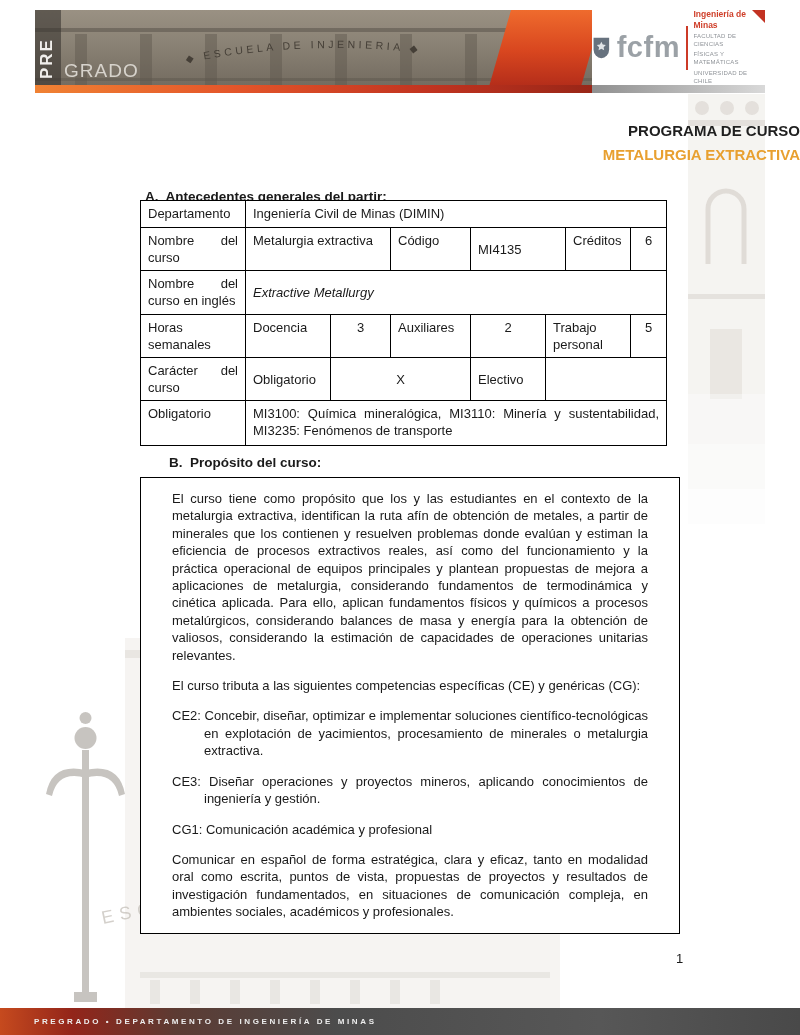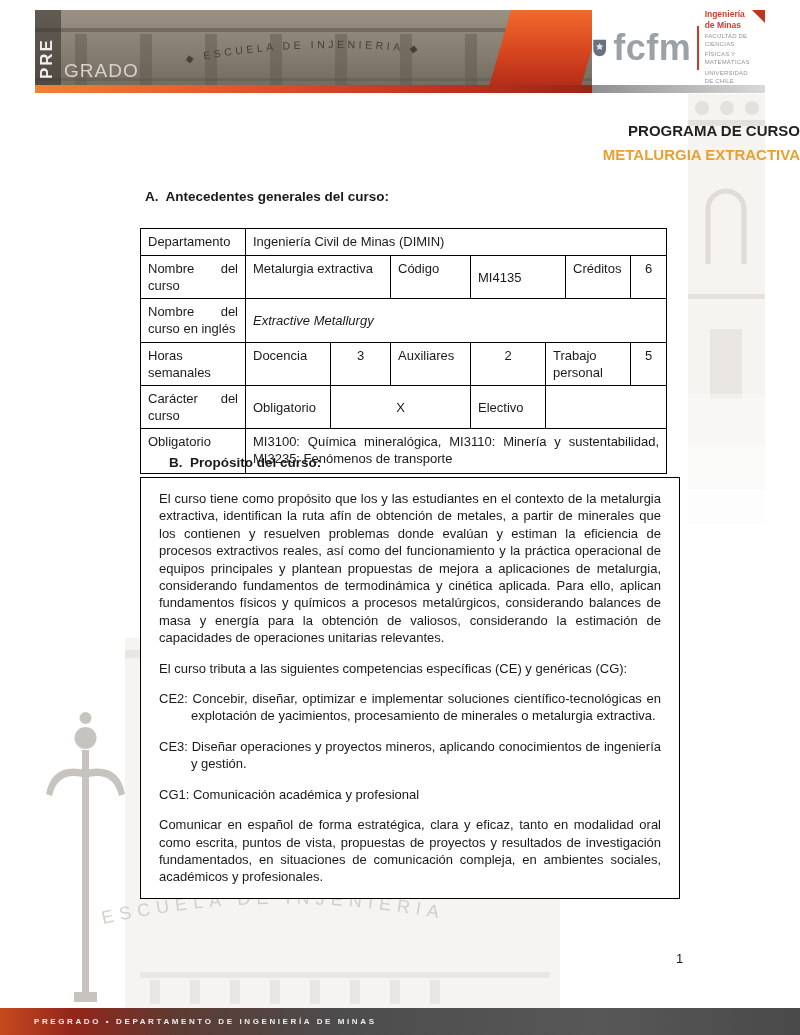--- a/index.html
+++ b/index.html
@@ -17,48 +17,48 @@
     letter-spacing:2px;writing-mode:vertical-rl;transform:rotate(180deg);}
   .grado{position:absolute;left:29px;top:50px;color:#d7d3cc;font-weight:normal;font-size:19px;letter-spacing:1px;}
   .diag{position:absolute;left:476px;top:0;width:92px;height:75px;transform:skewX(-16deg);transform-origin:top;
     background:linear-gradient(180deg,#ef6b2d 0%,#d8461f 55%,#b52e1a 100%);}
   .strip{position:absolute;left:0;top:75px;width:557px;height:8px;
     background:linear-gradient(90deg,#f08233 0%,#e4562a 35%,#c23420 70%,#992617 100%);}
   .strip-gray{position:absolute;left:557px;top:75px;width:173px;height:8px;
     background:linear-gradient(90deg,#8f8f8f 0%,#d9d9d9 100%);}
   .logo-box{position:absolute;left:557px;top:0;width:173px;height:75px;background:#ffffff;
     display:flex;align-items:center;justify-content:flex-end;gap:6px;padding-right:10px;box-sizing:border-box;}
-  .fcfm{font-size:36px;font-weight:bold;color:#9ba1a6;letter-spacing:.5px;}
+  .fcfm{font-size:29px;font-weight:bold;color:#9ba1a6;letter-spacing:.5px;}
   .logo-div{width:2px;height:44px;background:#cc3a27;}
   .logo-text{display:flex;flex-direction:column;gap:3px;}
   .logo-unit{color:#cf3f2a;font-size:8.5px;font-weight:bold;line-height:1.2;}
   .logo-fac{color:#8f9398;font-size:6px;line-height:1.3;letter-spacing:.2px;}
   .corner{position:absolute;right:0;top:0;width:0;height:0;
     border-top:13px solid #c23222;border-left:13px solid transparent;}
   
   .title,.subtitle{position:absolute;left:0;width:800px;text-align:right;font-weight:bold;font-size:15px;z-index:2;}
   .title{top:122px;color:#1f1f1f;}
   .subtitle{top:146px;color:#e8a030;}
   .h-sec{position:absolute;font-size:13.5px;font-weight:bold;white-space:pre-wrap;z-index:2;}
   .h-a{left:145px;top:189px;}
   .h-b{left:145px;top:455px;padding-left:24px;}
   
-  .tbl{position:absolute;left:140px;top:228px;width:526px;border-collapse:collapse;table-layout:fixed;
+  .tbl{position:absolute;left:140px;top:200px;width:526px;border-collapse:collapse;table-layout:fixed;
     font-size:13px;background:#fff;z-index:2;}
   .tbl td{border:1px solid #000;padding:4px 7px;vertical-align:top;line-height:1.32;overflow:hidden;}
   .lbl{text-align:justify;}
   .tc{text-align:center;}
   .vmid{vertical-align:middle !important;}
   .ital{font-style:italic;}
   .just{text-align:justify;margin-left:19px;}
   .r1 td{height:18px;} .r2 td{height:32px;} .r3 td{height:32px;}
   .r4 td{height:32px;} .r5 td{height:28px;} .r6 td{height:36px;}
   
   .pbox{position:absolute;left:140px;top:477px;width:540px;box-sizing:border-box;border:1px solid #000;
-    background:#fff;padding:12px 18px;font-size:13px;line-height:17.4px;text-align:justify;z-index:2;}
+    background:#fff;padding:12px 31px;font-size:13px;line-height:17.4px;text-align:justify;z-index:2;}
   .pbox p{margin:0 0 13px;}
   .pbox p:last-child{margin-bottom:0;}
   .hang{text-indent:-32px;padding-left:32px;}
   .indent{margin-left:32px;}
   
   .pagenum{position:absolute;left:676px;top:951px;font-size:13px;z-index:2;}
   .footer{position:absolute;left:0;top:1008px;width:800px;height:27px;z-index:4;
     display:flex;align-items:center;padding-left:34px;box-sizing:border-box;
     background:linear-gradient(90deg,#c64a1e 0%,#93251a 9%,#5c3b33 22%,#4c4c4c 42%,#575757 75%,#494949 100%);}
   .footer-text{color:#ededed;font-size:8px;font-weight:bold;letter-spacing:2.6px;}
@@ -158,21 +158,21 @@
       <span class="logo-fac">FÍSICAS Y MATEMÁTICAS</span>
       <span class="logo-fac">UNIVERSIDAD DE CHILE</span>
     </span>
   </div>
   <div class="corner"></div>
 </div>
 
 <div class="title">PROGRAMA DE CURSO</div>
 <div class="title subtitle">METALURGIA EXTRACTIVA</div>
 
-<div class="h-sec h-a">A.  Antecedentes generales del curso:</div>
+<div class="h-sec h-a">A.  Antecedentes generales del partir:</div>
 
 <table class="tbl">
   <colgroup>
     <col style="width:105px">
       <col style="width:85px">
       <col style="width:60px">
       <col style="width:80px">
     <col style="width:75px">
       <col style="width:20px">
       <col style="width:65px">

